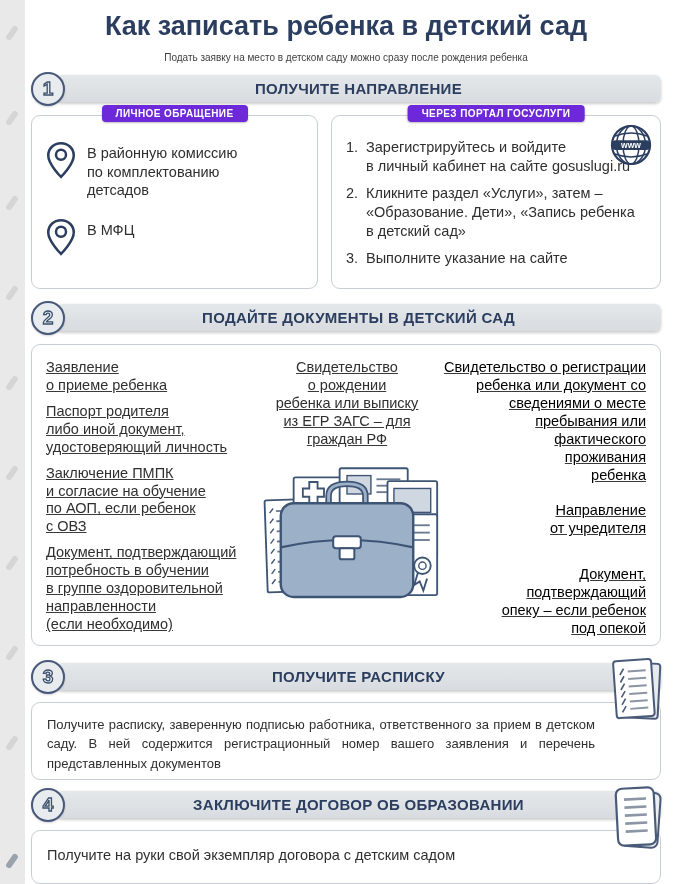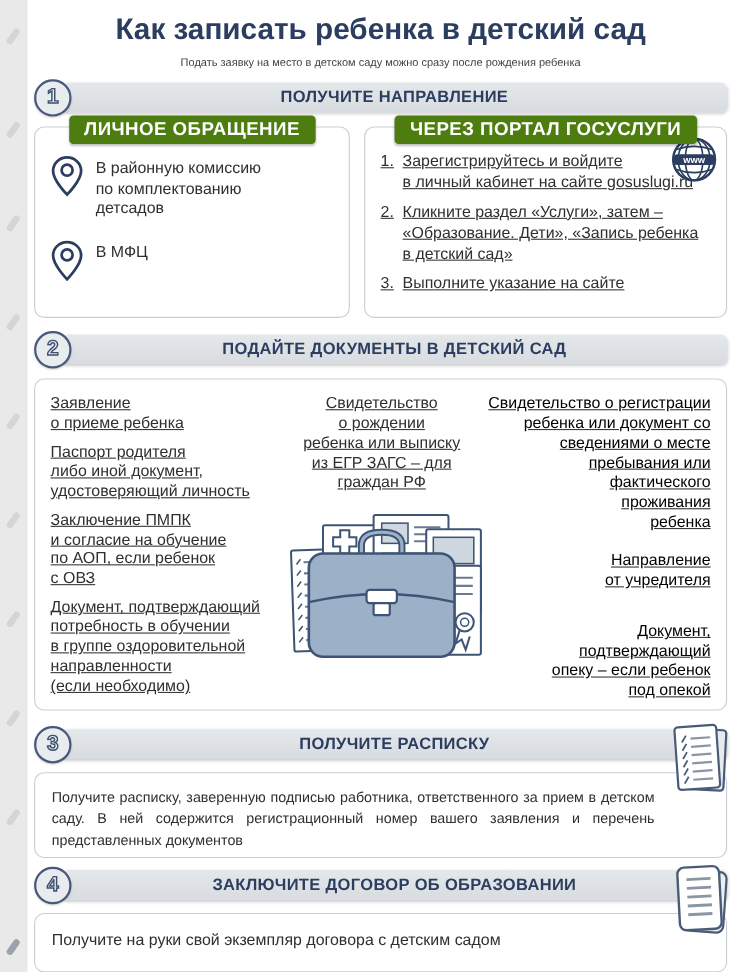--- a/index.html
+++ b/index.html
@@ -38,30 +38,30 @@
     box-shadow:0 1.5px 3px rgba(0,0,0,.2);
     display:flex; align-items:center; justify-content:center;
   }
   .bar span { font-size:15px; font-weight:bold; color:#2c3e5f; letter-spacing:.3px; }
 
   .card {
     position:relative; background:#fff; border:1.6px solid #c9ced4; border-radius:9px;
   }
   .badge {
     position:absolute; top:-11px; left:50%; transform:translateX(-50%);
-    background:#4d7c0f; color:#fff; font-size:17px; font-weight:bold;
+    background:#6d28d9; color:#fff; font-size:10px; font-weight:bold;
     letter-spacing:.4px; padding:3px 14px; border-radius:4px; white-space:nowrap;
     box-shadow:0 1px 2px rgba(0,0,0,.25); z-index:3;
   }
 
   
   .s1-head { margin-top:9px; }
   .cards-row { margin-top:9px; display:flex; gap:13px; }
   .card-personal { width:287px; height:174px; padding:24px 12px 8px 14px; }
-  .card-portal { flex:1; height:174px; padding:22px 10px 24px 14px;text-decoration:underline; }
+  .card-portal { flex:1; height:174px; padding:22px 10px 24px 14px; }
   .pin-item { display:flex; gap:11px; align-items:flex-start; margin-bottom:17px; }
   .pin-item svg { flex:0 0 30px; margin-top:1px; }
   .pin-item .txt { font-size:14.5px; line-height:1.3; color:#2f2f2f; padding-top:4px; }
   .globe { position:absolute; top:7px; right:7px; }
   .num-item { display:flex; margin-bottom:8px; }
   .num-item .mark { flex:0 0 20px; font-size:14.5px; line-height:1.32; color:#2f2f2f; }
   .num-item .txt { font-size:14.5px; line-height:1.32; color:#2f2f2f; }
 
   
   .s2-head { margin-top:12px; }

